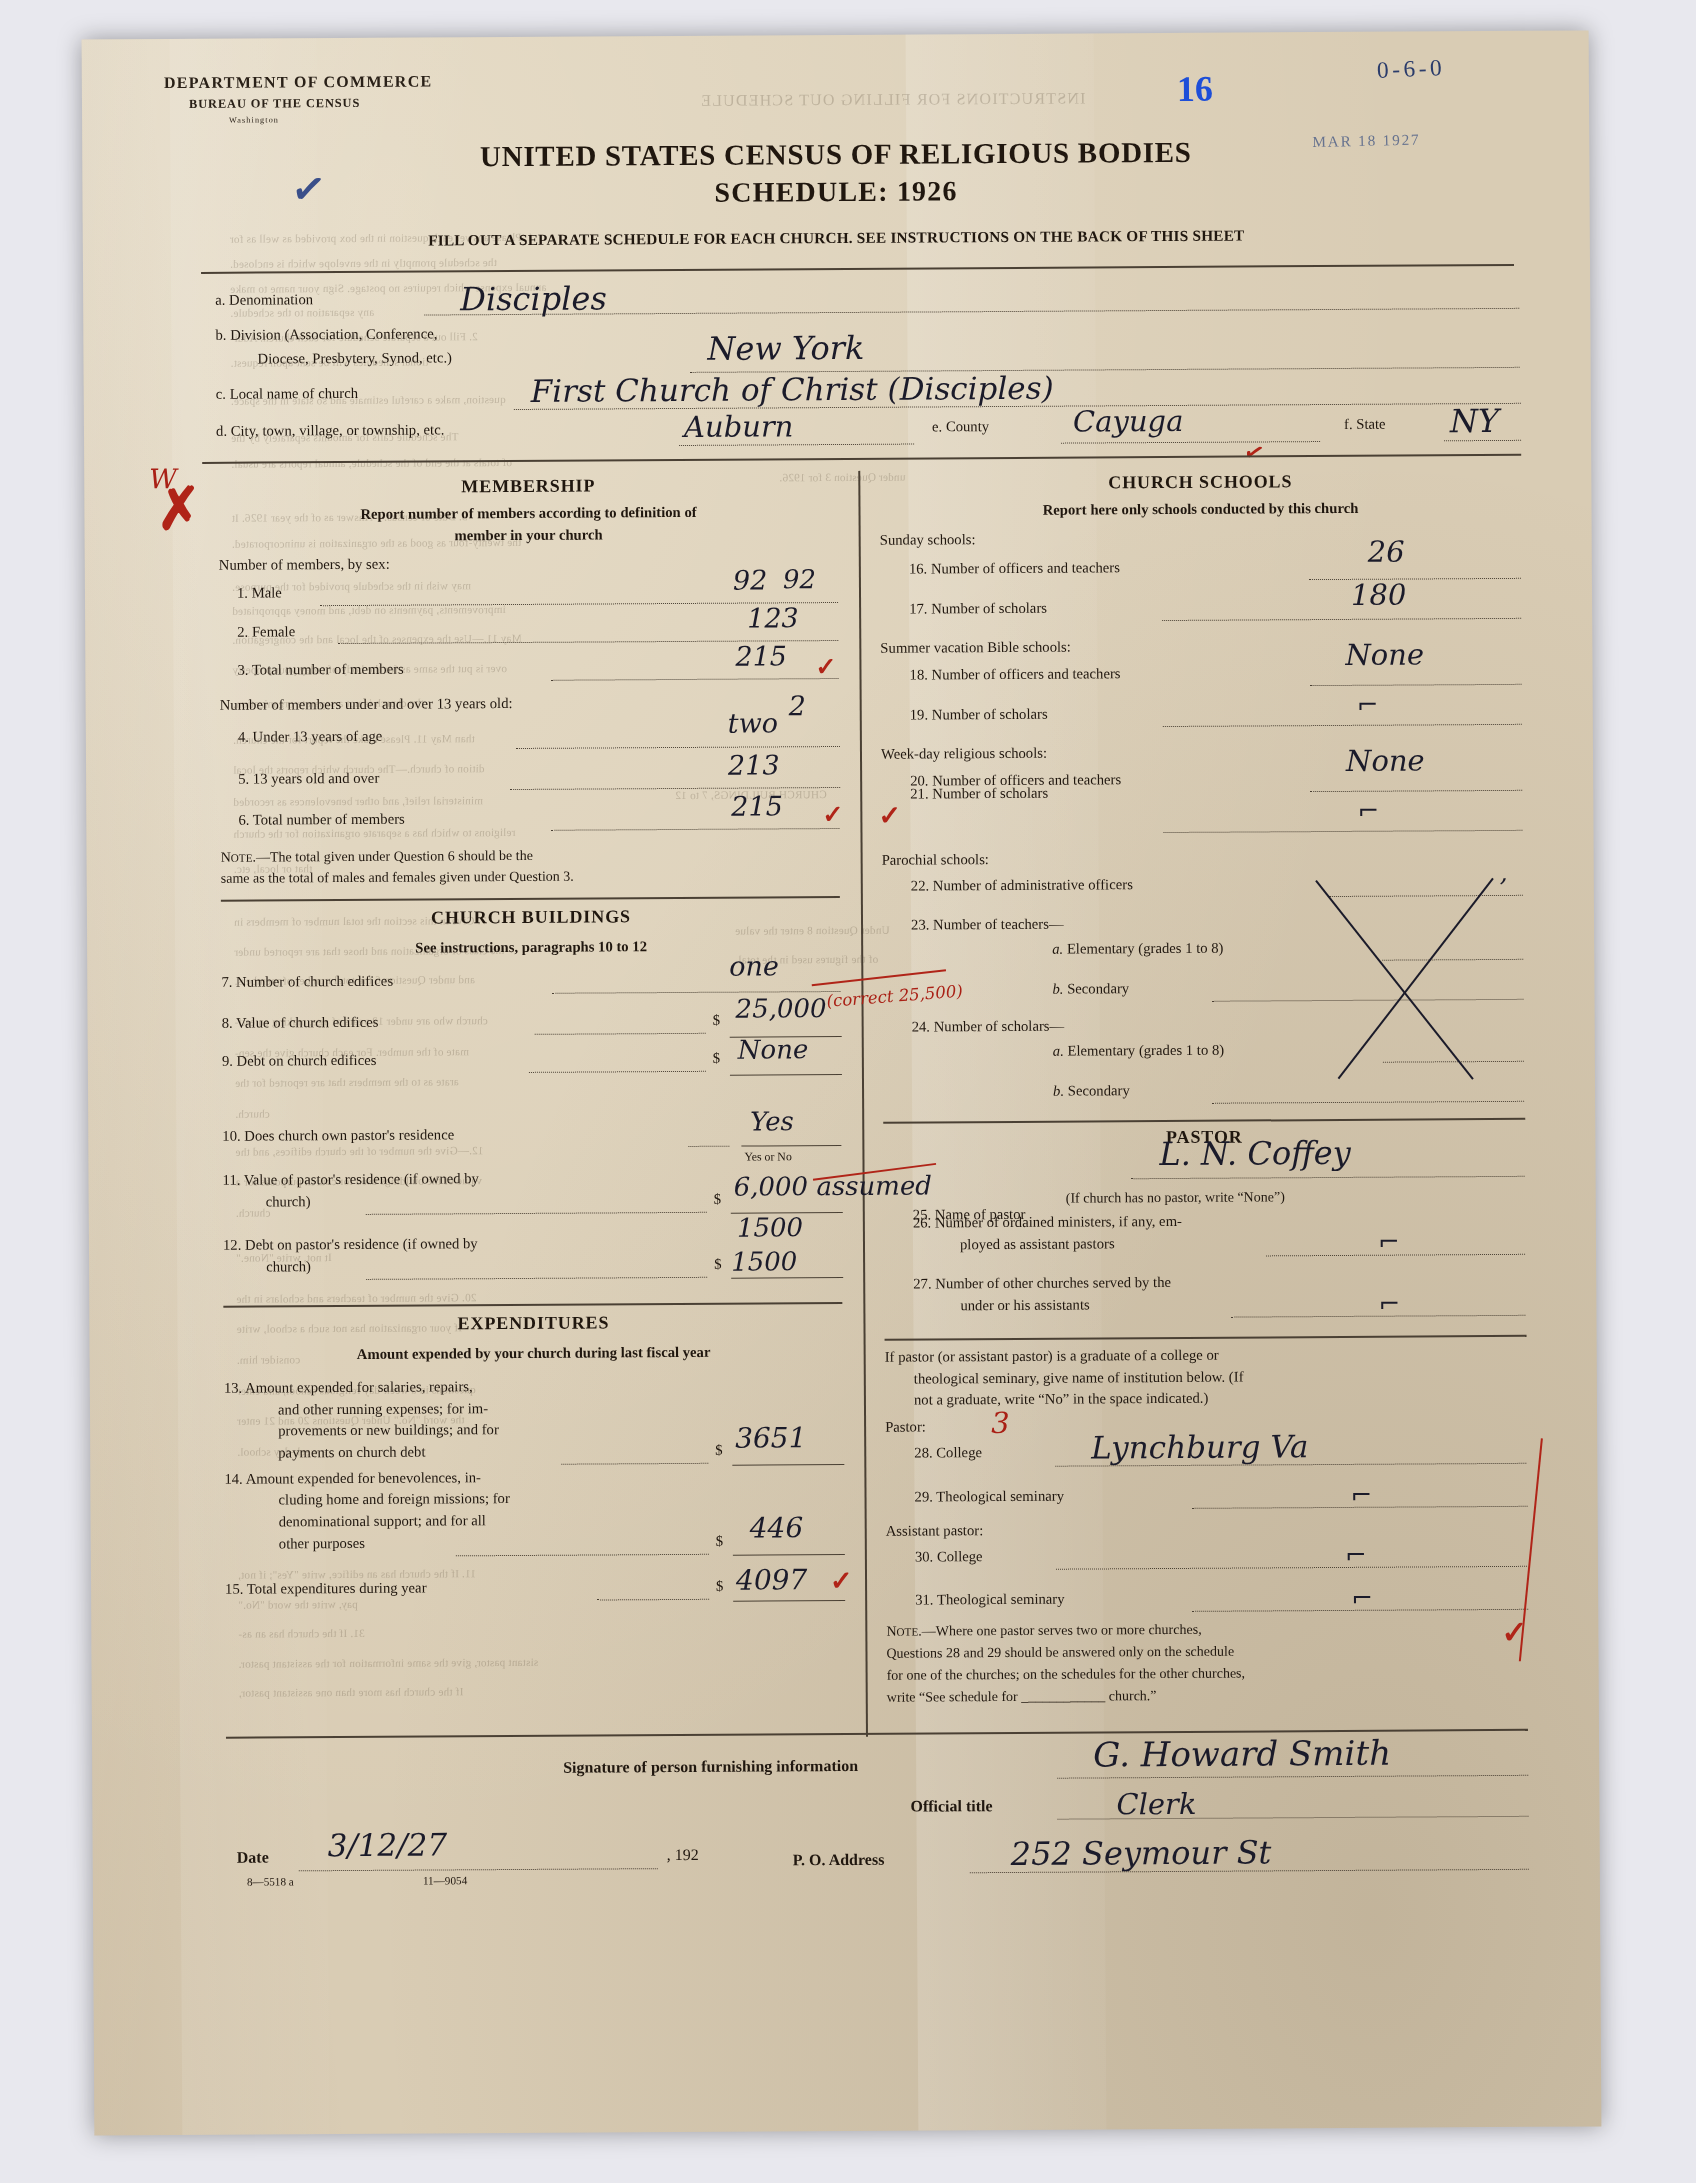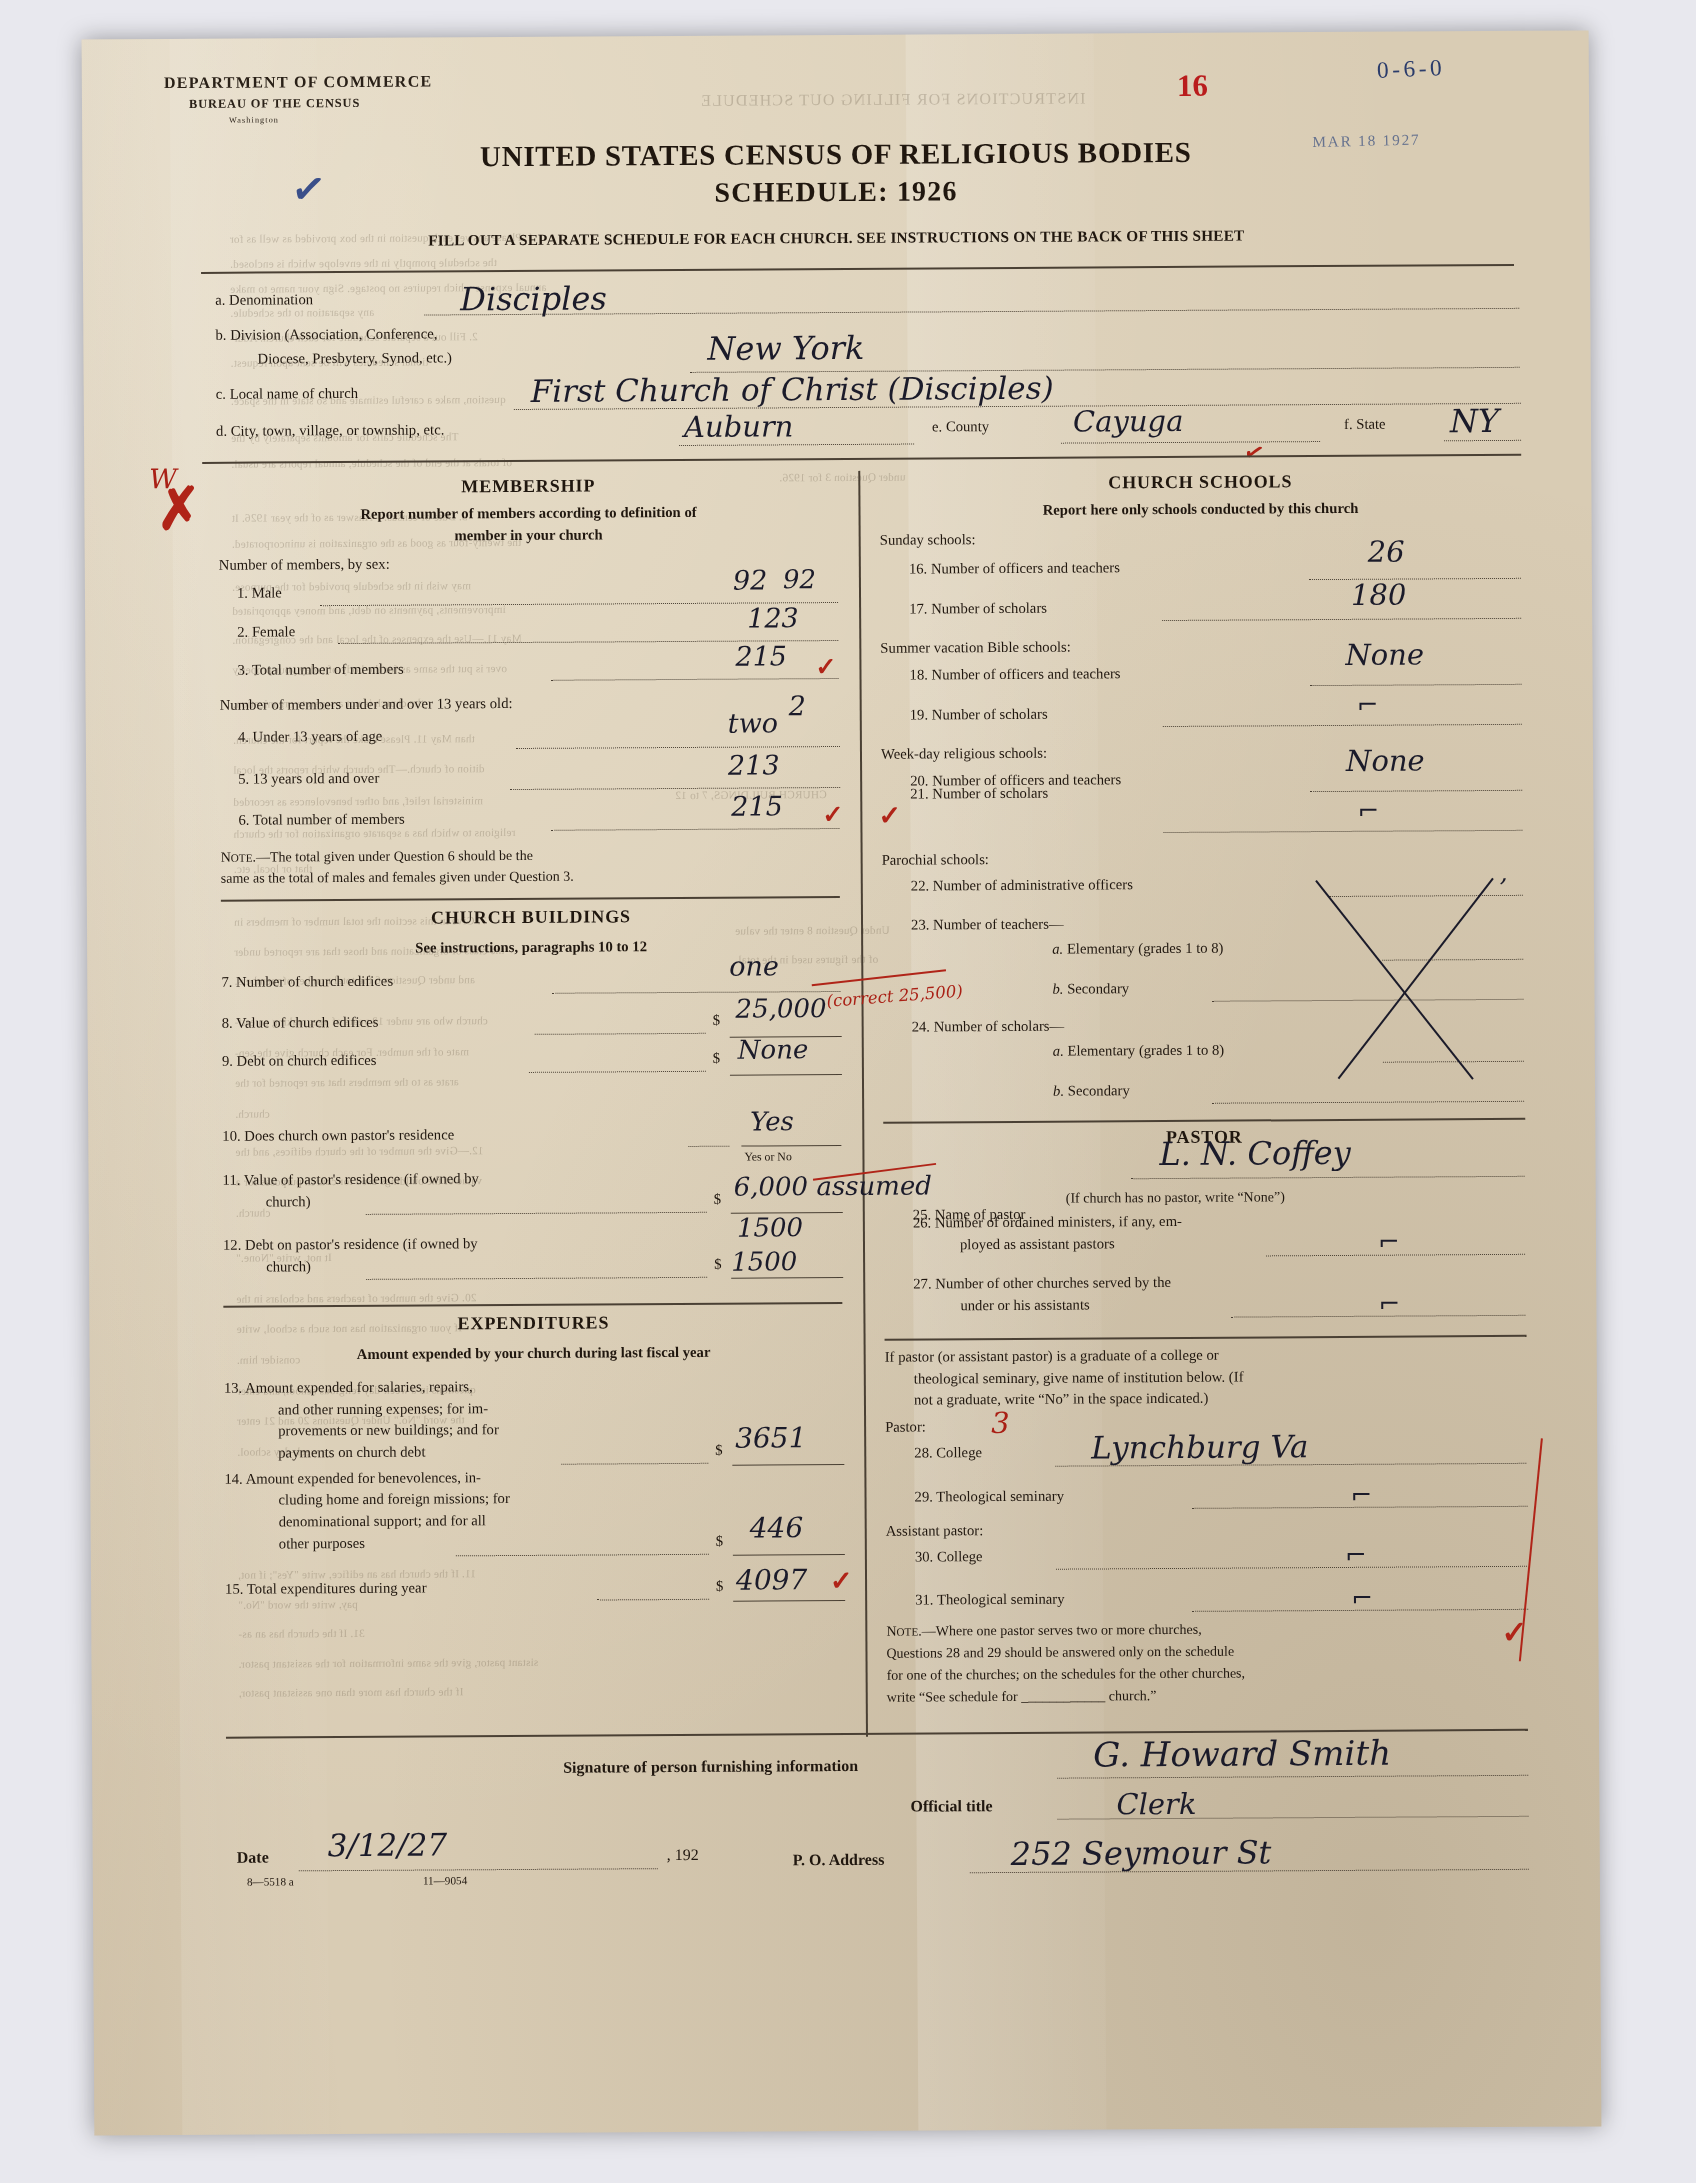--- a/index.html
+++ b/index.html
@@ -23,21 +23,21 @@
       background:linear-gradient(90deg, rgba(255,255,255,.10), rgba(255,255,255,.02));
       pointer-events:none;}
   .inner{position:absolute;left:0;top:0;right:0;bottom:0;}
   .bleed{position:absolute;color:rgba(70,55,35,.22);font-size:11.2px;
          transform:scaleX(-1);letter-spacing:0.2px;white-space:nowrap;
          font-family:"Liberation Serif",serif;}
   
   .dept{position:absolute;left:82px;top:35px;font-size:16px;letter-spacing:1.3px;font-weight:bold;color:#2a2118;}
   .bureau{position:absolute;left:107px;top:58px;font-size:12.4px;letter-spacing:0.9px;font-weight:bold;color:#2a2118;}
   .wash{position:absolute;left:147px;top:77px;font-size:8.2px;letter-spacing:1.1px;color:#2a2118;}
-  .bignum{position:absolute;left:1095px;top:35px;font-size:31px;font-weight:bold;color:#b91c1c;font-family:"Liberation Serif",serif;}
+  .bignum{position:absolute;left:1095px;top:35px;font-size:36px;font-weight:bold;color:#1d4ed8;font-family:"Liberation Serif",serif;}
   .code{position:absolute;left:1295px;top:23.5px;font-size:23.5px;color:#2b3c6b;letter-spacing:3.5px;font-family:"Liberation Serif",serif;transform:rotate(-2deg);}
   .stampdate{position:absolute;left:1230px;top:100px;font-size:15.3px;color:#4b5d86;letter-spacing:1.8px;transform:rotate(-1deg);opacity:.8;}
   .title1{position:absolute;left:0;right:0;top:103px;text-align:center;font-size:29px;font-weight:bold;letter-spacing:0.7px;color:#20170f;}
   .title2{position:absolute;left:0;right:0;top:141px;text-align:center;font-size:28px;font-weight:bold;letter-spacing:1.2px;color:#20170f;}
   .subtitle{position:absolute;left:0;right:0;top:194px;text-align:center;font-size:15.3px;font-weight:bold;letter-spacing:0.2px;color:#20170f;}
   .hrule{position:absolute;height:1.8px;background:#4a4034;}
   .checkmark{position:absolute;color:#3a4f8a;font-size:41px;font-weight:bold;transform:rotate(8deg);}
   
   .lbl{position:absolute;font-size:14.7px;color:#20170f;white-space:nowrap;}
   .lbl.b{font-weight:bold;}

